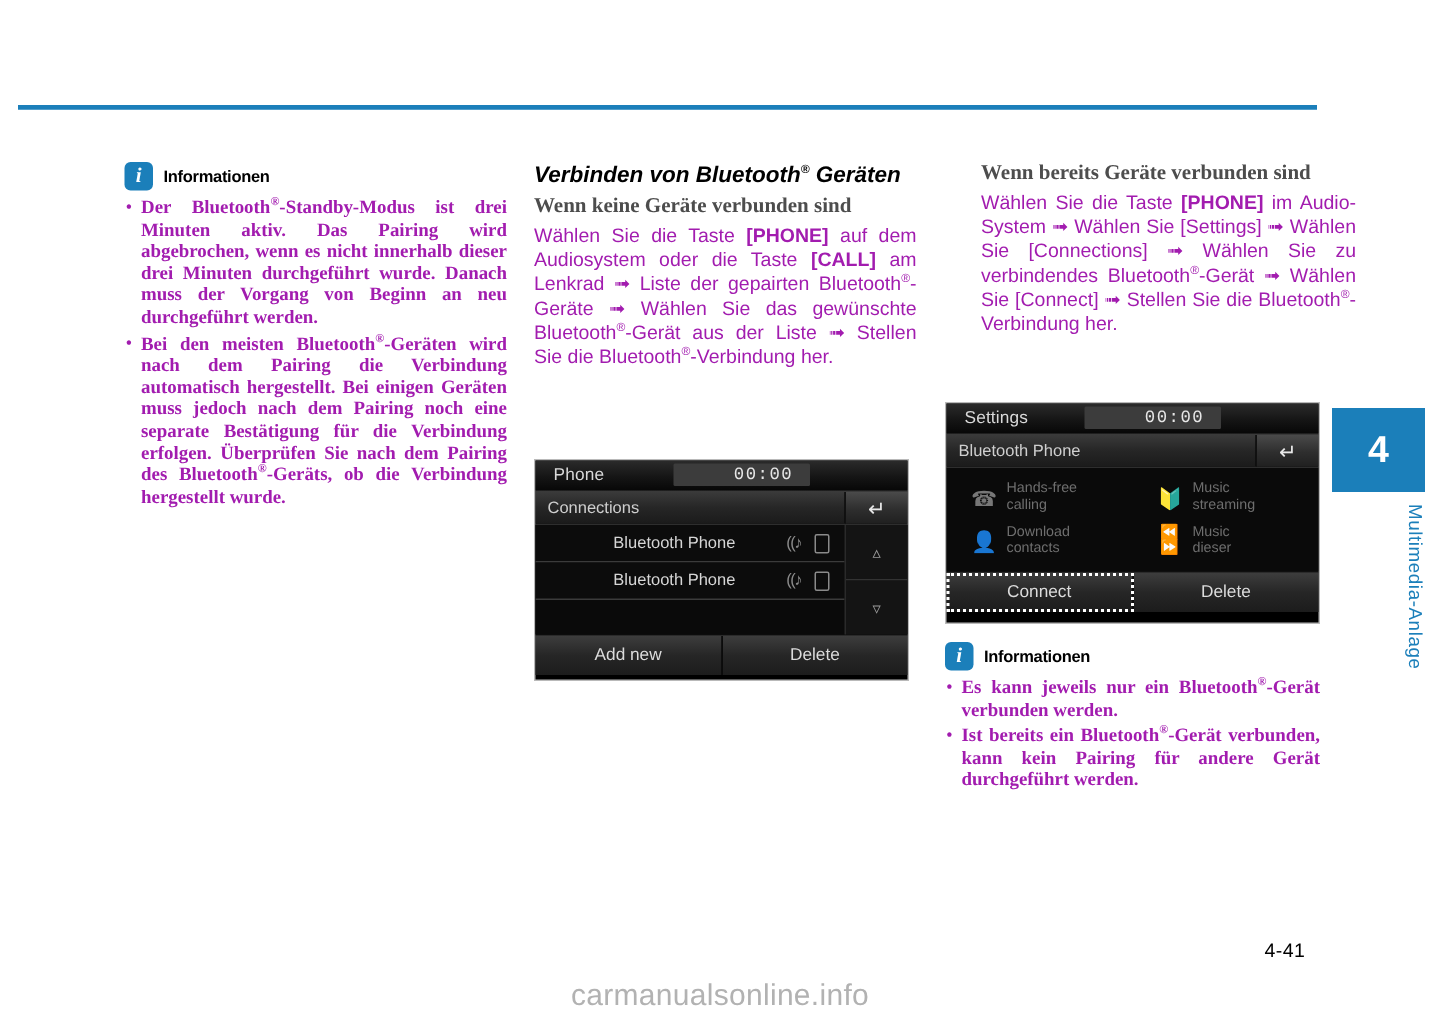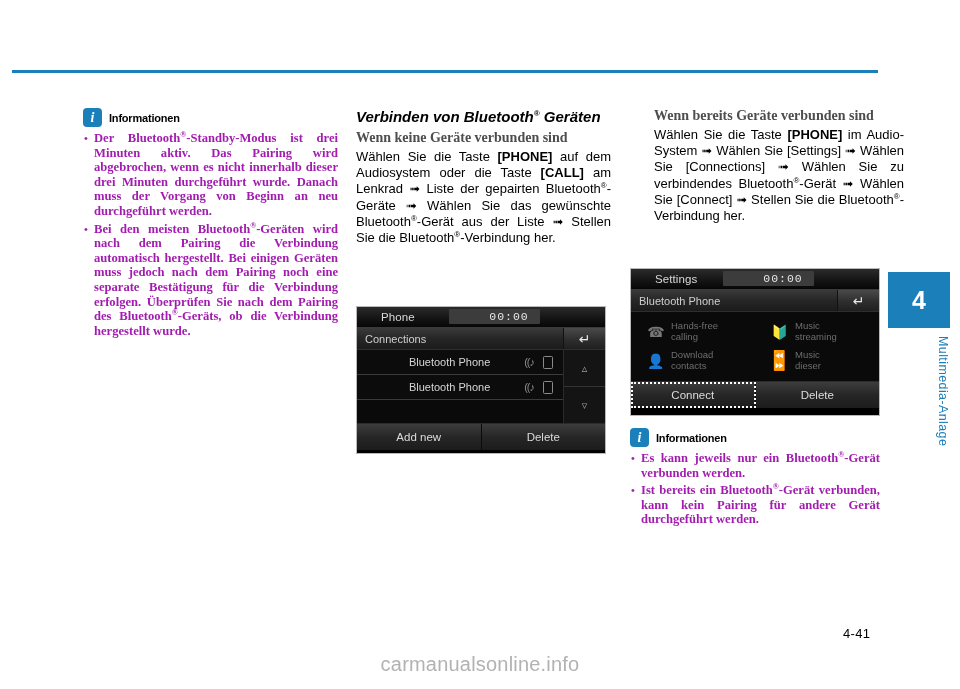--- a/index.html
+++ b/index.html
@@ -59,21 +59,21 @@
     font-style:italic;font-weight:bold;font-size:15px;line-height:17px;color:#000;
   }
   h3.sub-title{
     margin:5px 0 3px 0;
     font-family:"Liberation Serif", serif;
     font-weight:bold;font-size:14px;line-height:16px;color:#4d4d4d;
   }
   p.body-text{
     margin:0;
     font-family:"Liberation Sans", sans-serif;
-    font-size:13px;line-height:16.2px;color:#000000;
+    font-size:13px;line-height:16.2px;color:#a21caf;
     text-align:justify;text-justify:inter-word;
   }
   p.body-text b{font-weight:bold;}
   .sup{font-size:8px;vertical-align:super;line-height:0;}
 
   
   .hu{
     position:absolute;
     background:#000;
     border:1px solid #b9b9b9;
@@ -85,21 +85,21 @@
   .hu-mid{left:356px;top:306px;width:250px;height:148px;}
   .hu-right{left:630px;top:268px;width:250px;height:148px;}
 
   .hu-titlebar{
     height:20px;display:flex;align-items:center;
     background:linear-gradient(180deg,#2b2b2b 0%,#151515 55%,#070707 100%);
     border-bottom:1px solid #3a3a3a;
     position:relative;
   }
   .hu-titlebar .tb-label{
-    font-size:11.5px;color:#d9d9d9;padding-left:24px;letter-spacing:0.1px;
+    font-size:11.5px;color:#d9d9d9;padding-left:12px;letter-spacing:0.1px;
   }
   .hu-clock{
     position:absolute;left:92px;top:2px;width:62px;height:15px;
     background:#3c3c3c;border-radius:1px;
     display:flex;align-items:center;justify-content:center;
     font-size:11.5px;color:#e6e6e6;letter-spacing:1px;
     font-family:Liberation Mono, monospace;
     padding-left:29px;
   }
 

